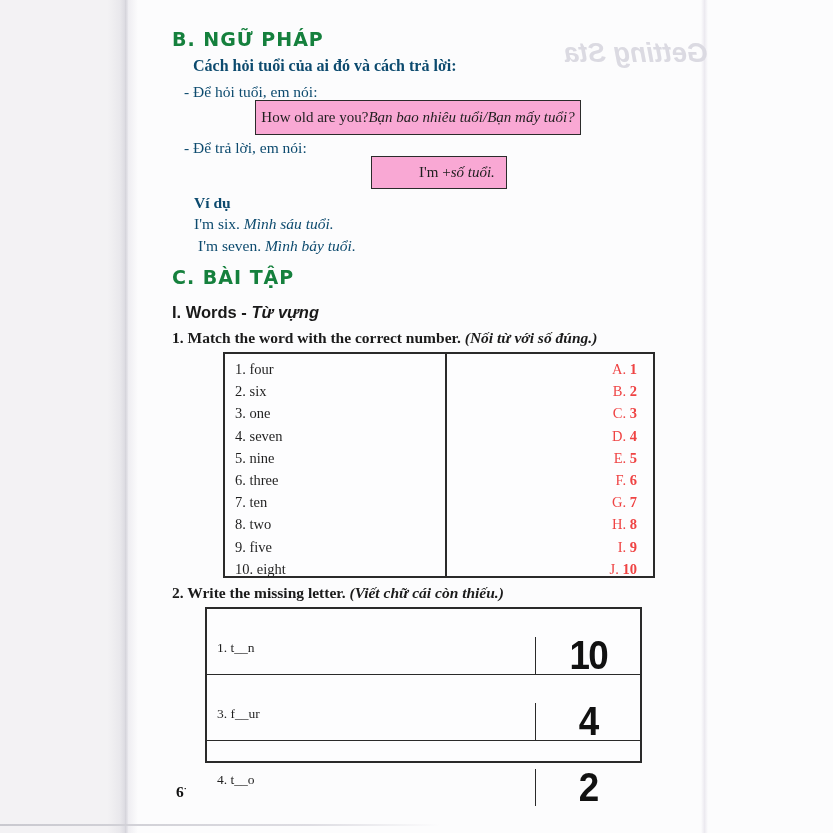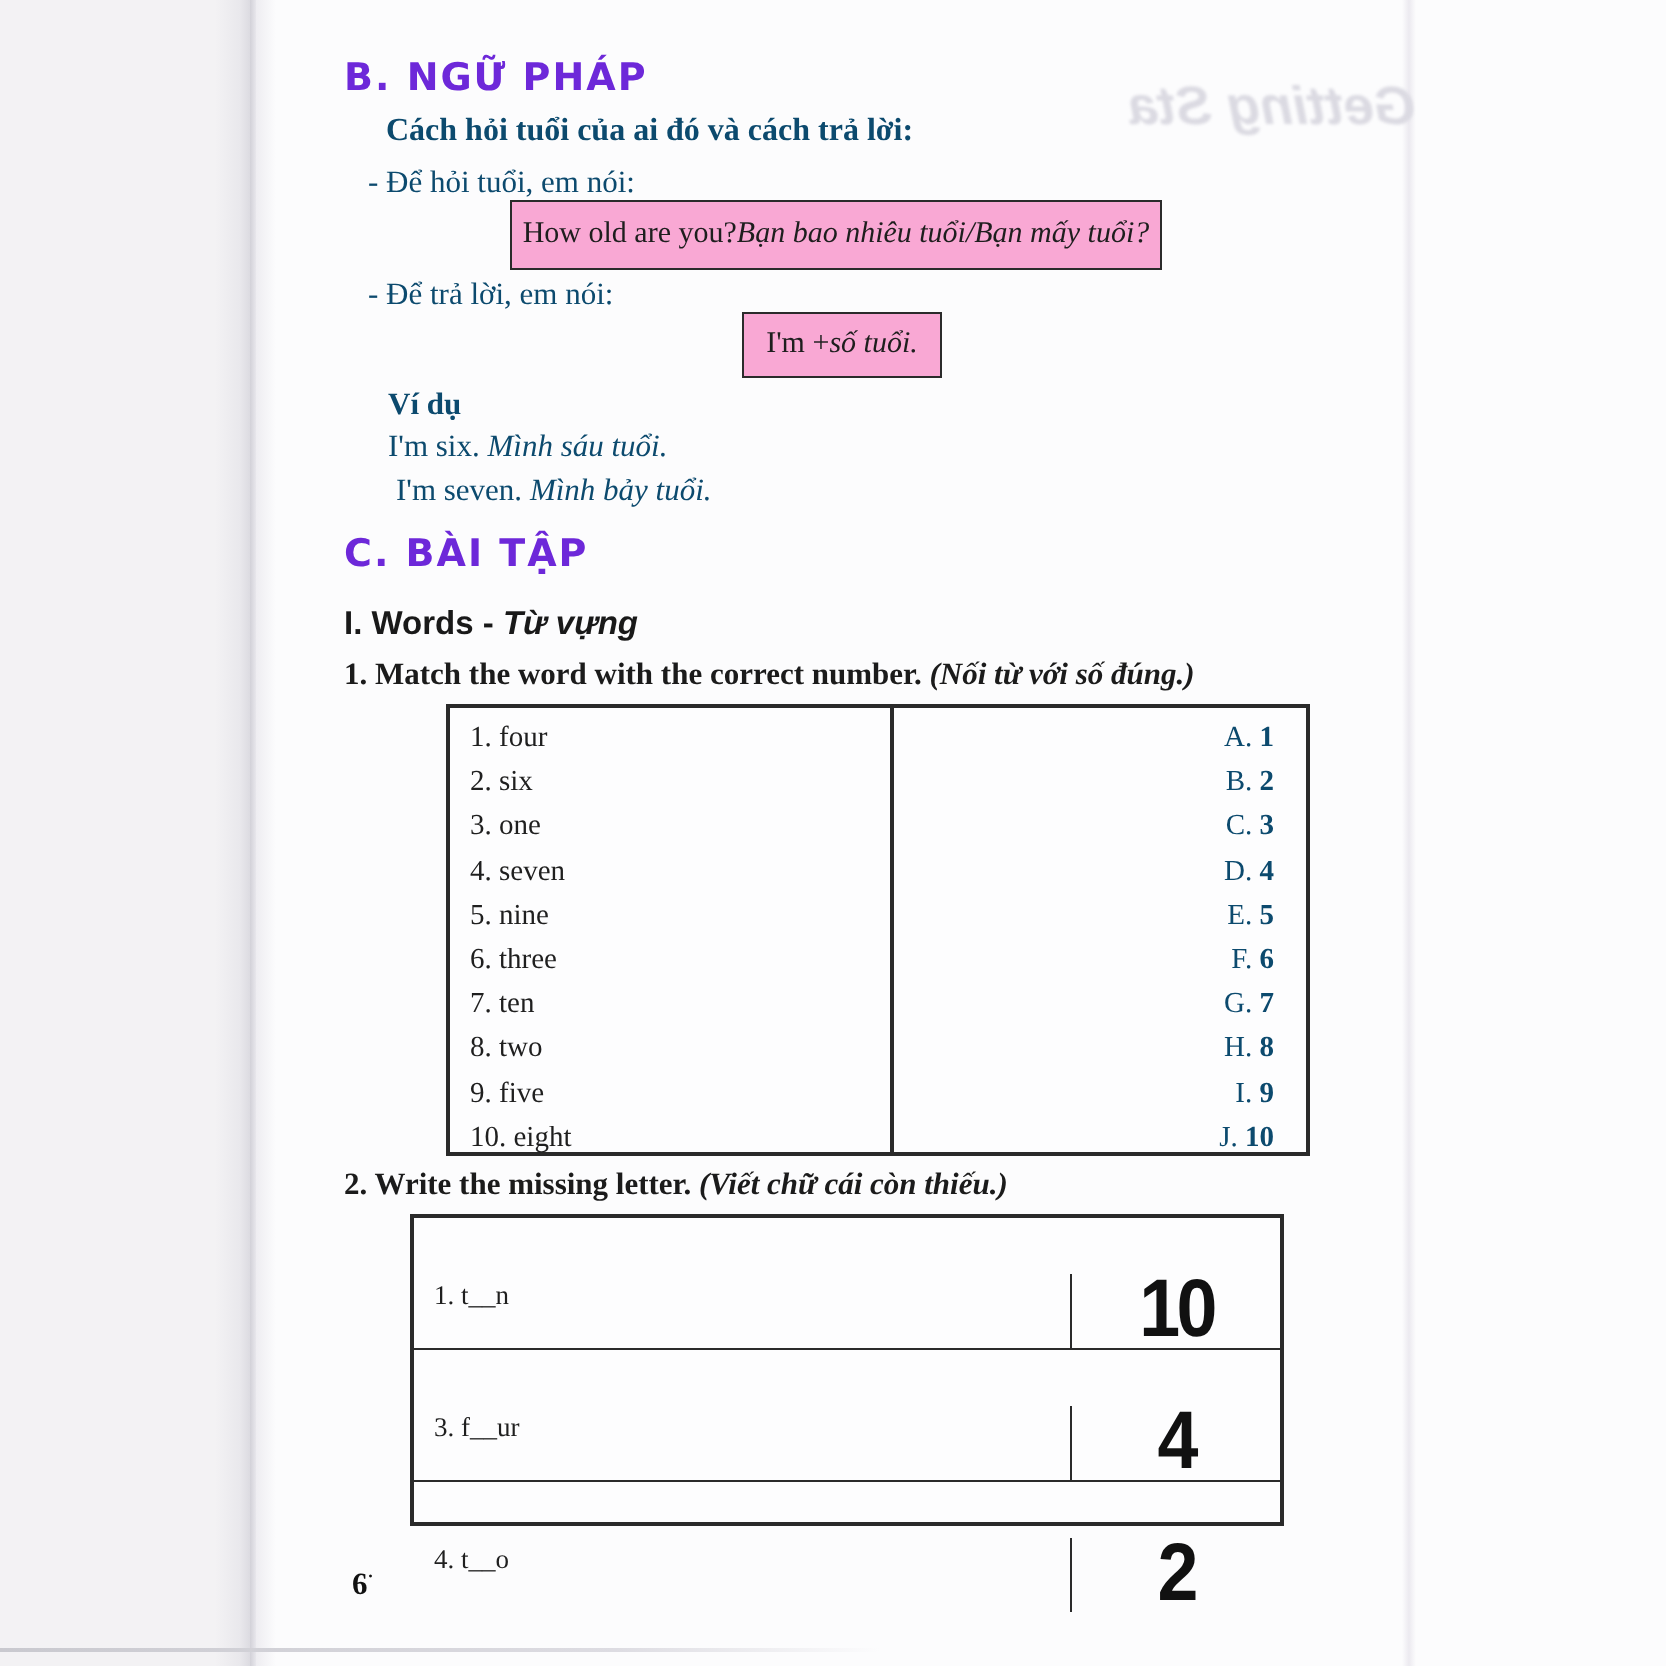--- a/index.html
+++ b/index.html
@@ -42,21 +42,21 @@
     color:#dbdae2;transform:scaleX(-1);
     filter:blur(0.7px);white-space:nowrap;
     user-select:none;
   }
 
   
   .big-head{
     position:absolute;left:172px;
     font-family:"DejaVu Sans",sans-serif;
     font-weight:bold;font-size:19px;letter-spacing:1px;
-    color:#6d28d9;white-space:nowrap;
+    color:#15803d;white-space:nowrap;
   }
 
   .serif-bold{font-family:"Liberation Serif",serif;font-weight:bold;}
   .line{position:absolute;font-size:15.5px;color:#0c4a6e;white-space:nowrap;}
   .it{font-style:italic;}
 
   .rule-box{
     position:absolute;border:1.5px solid #2b2b2b;background:#f9a8d4;
     display:flex;align-items:center;justify-content:center;
     font-size:15px;color:#1e1e1e;white-space:nowrap;
@@ -75,21 +75,21 @@
   }
 
   
   .t1{
     position:absolute;left:223px;top:352px;width:428px;height:222px;
     border:2px solid #2a2a2a;background:#fdfdfe;
   }
   .t1-divider{position:absolute;left:220px;top:0;bottom:0;width:1.5px;background:#2a2a2a;}
   .t1-left{position:absolute;left:10px;top:4px;font-size:14.5px;color:#1f1f1f;}
   .t1-left div{height:22.2px;line-height:22.2px;}
-  .t1-right{position:absolute;right:16px;top:4px;text-align:right;font-size:14.5px;color:#0c4a6e;}
+  .t1-right{position:absolute;right:16px;top:4px;text-align:right;font-size:14.5px;color:#ef4444;}
   .t1-right div{height:22.2px;line-height:22.2px;}
   .t1-right b{font-weight:bold;}
 
   
   .t2{
     position:absolute;left:205px;top:607px;width:433px;height:152px;
     border:2px solid #2a2a2a;background:#fdfdfe;
   }
   .t2-row{position:relative;height:37px;border-bottom:1.5px solid #2a2a2a;margin-top:28px;}
   .t2-row:last-child{border-bottom:none;}
@@ -130,21 +130,21 @@
 
   <div class="line" style="left:184px;top:83px;">- Để hỏi tuổi, em nói:</div>
 
   <div class="rule-box" style="left:255px;top:100px;width:324px;height:33px;">
     <span>How old are you? </span>
       <span class="it">Bạn bao nhiêu tuổi/Bạn mấy tuổi?</span>
   </div>
 
   <div class="line" style="left:184px;top:139px;">- Để trả lời, em nói:</div>
 
-  <div class="rule-box" style="left:371px;top:156px;width:98px;height:31px;">
+  <div class="rule-box" style="left:371px;top:156px;width:98px;height:31px;padding-left:36px;">
     <span>I'm + </span>
       <span class="it">số tuổi.</span>
   </div>
 
   <div class="line serif-bold" style="left:194px;top:194px;">Ví dụ</div>
 
   <div class="line" style="left:194px;top:215px;">
     <span>I'm six. </span><span class="it">Mình sáu tuổi.</span>
   </div>
   <div class="line" style="left:198px;top:237px;">

